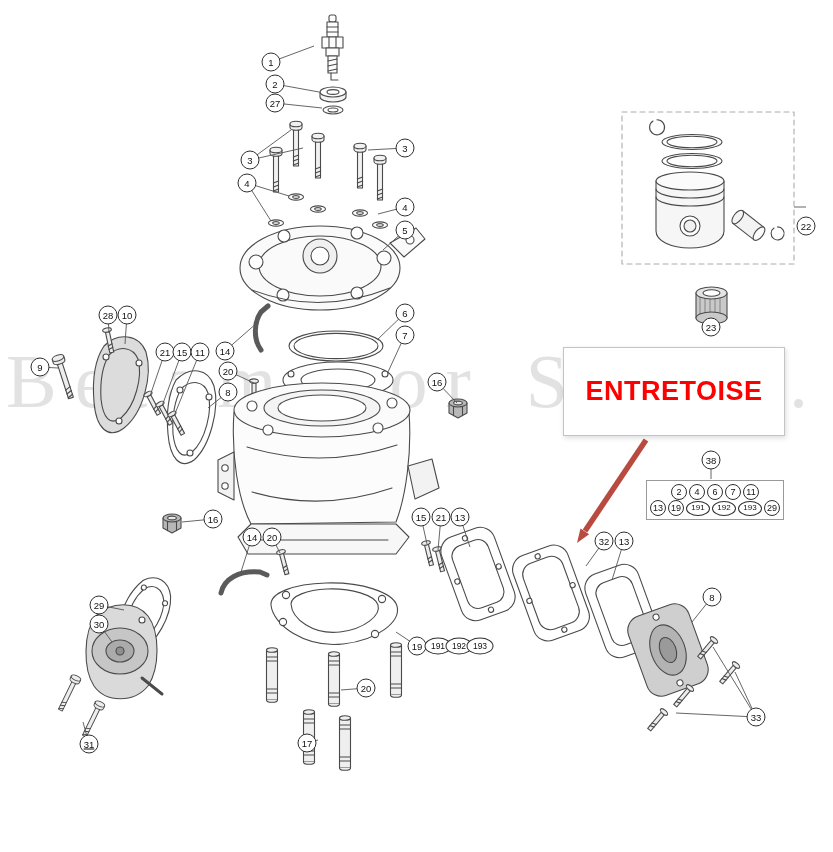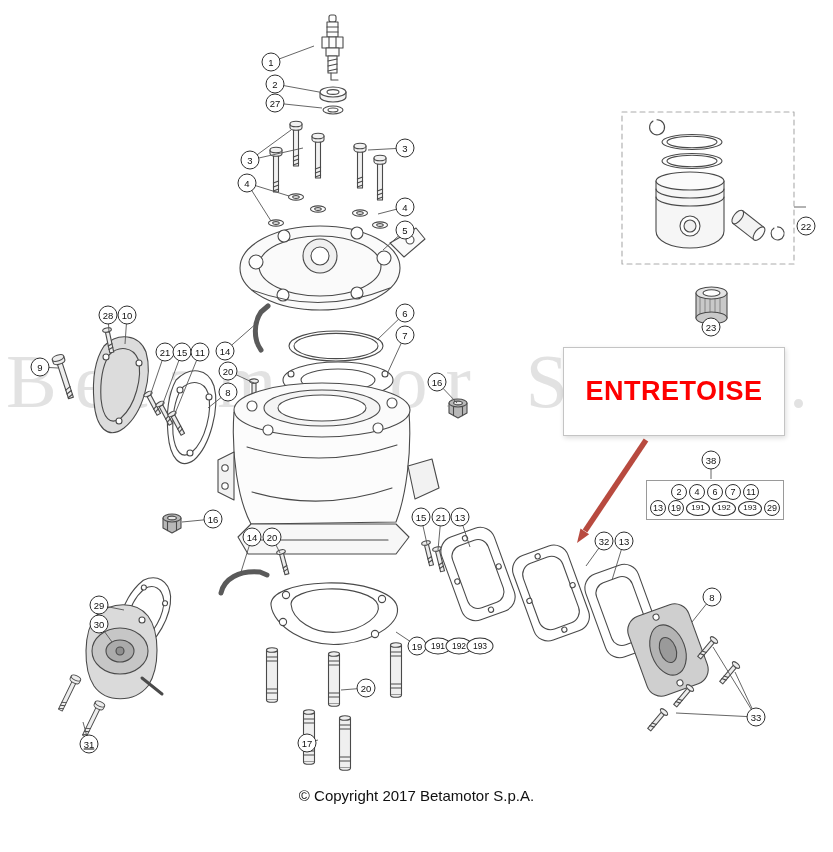--- a/index.html
+++ b/index.html
@@ -455,14 +455,13 @@
   </div>
 
   <div id="entretoise-box">
     <span id="entretoise-label">ENTRETOISE</span>
   </div>
   <svg id="arrow-svg" width="833" height="852" viewBox="0 0 833 852">
     <line class="shaft" x1="646" y1="440" x2="585" y2="531"></line>
     <polygon class="head" points="577,543 589.1,534.3 580.5,528.5"></polygon>
   </svg>
 
-  <div id="copyright">© Copyright 2017 Betamotor S.p.A.</div>
 </div>
 
 </body></html>

